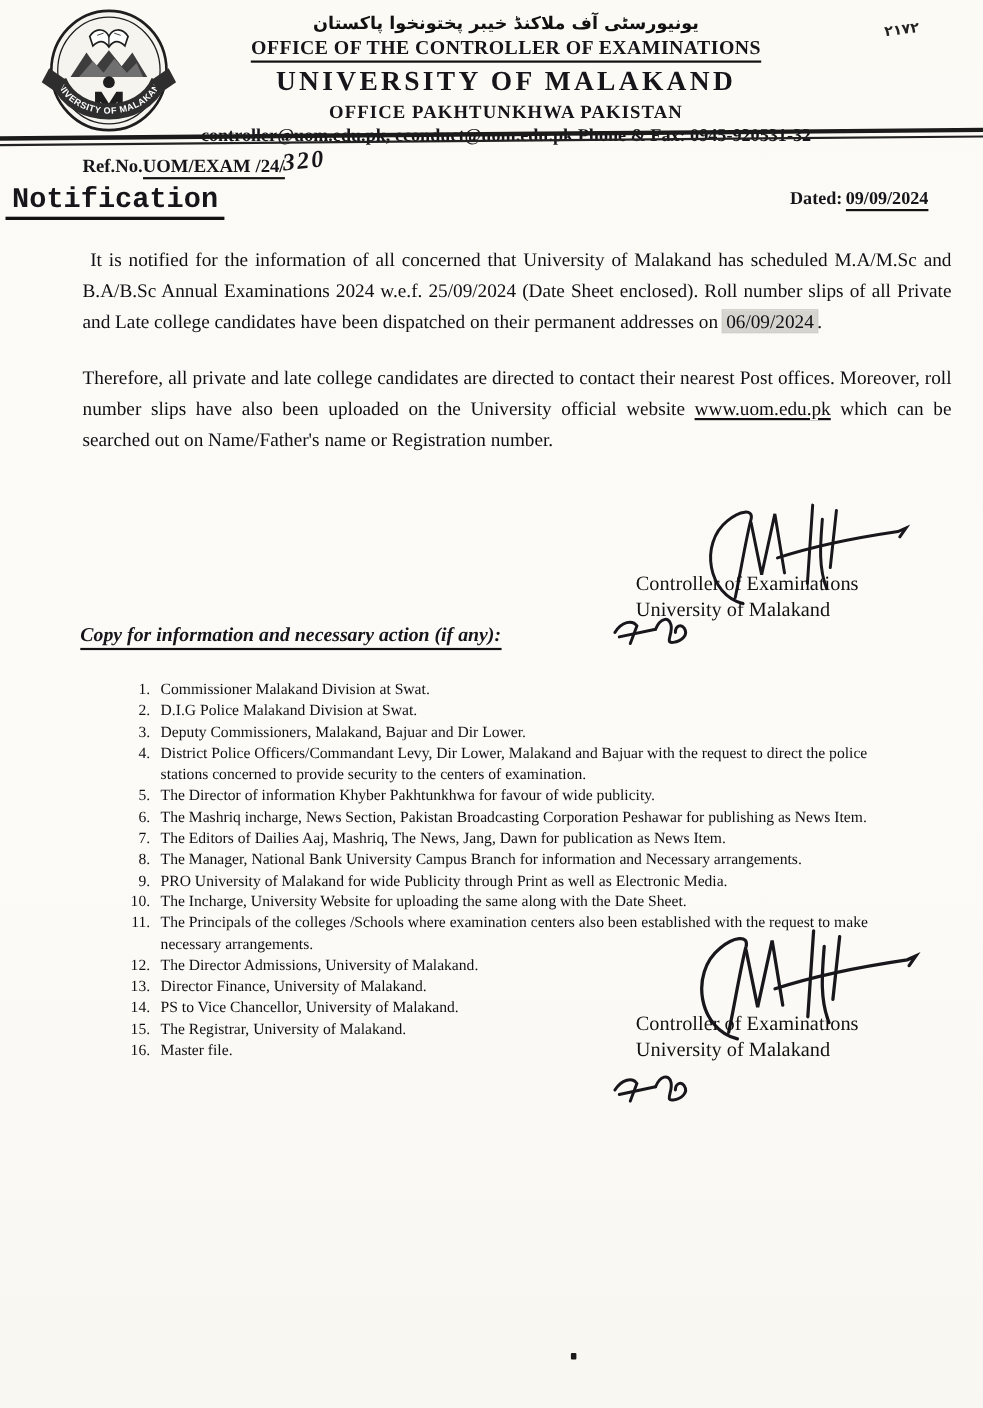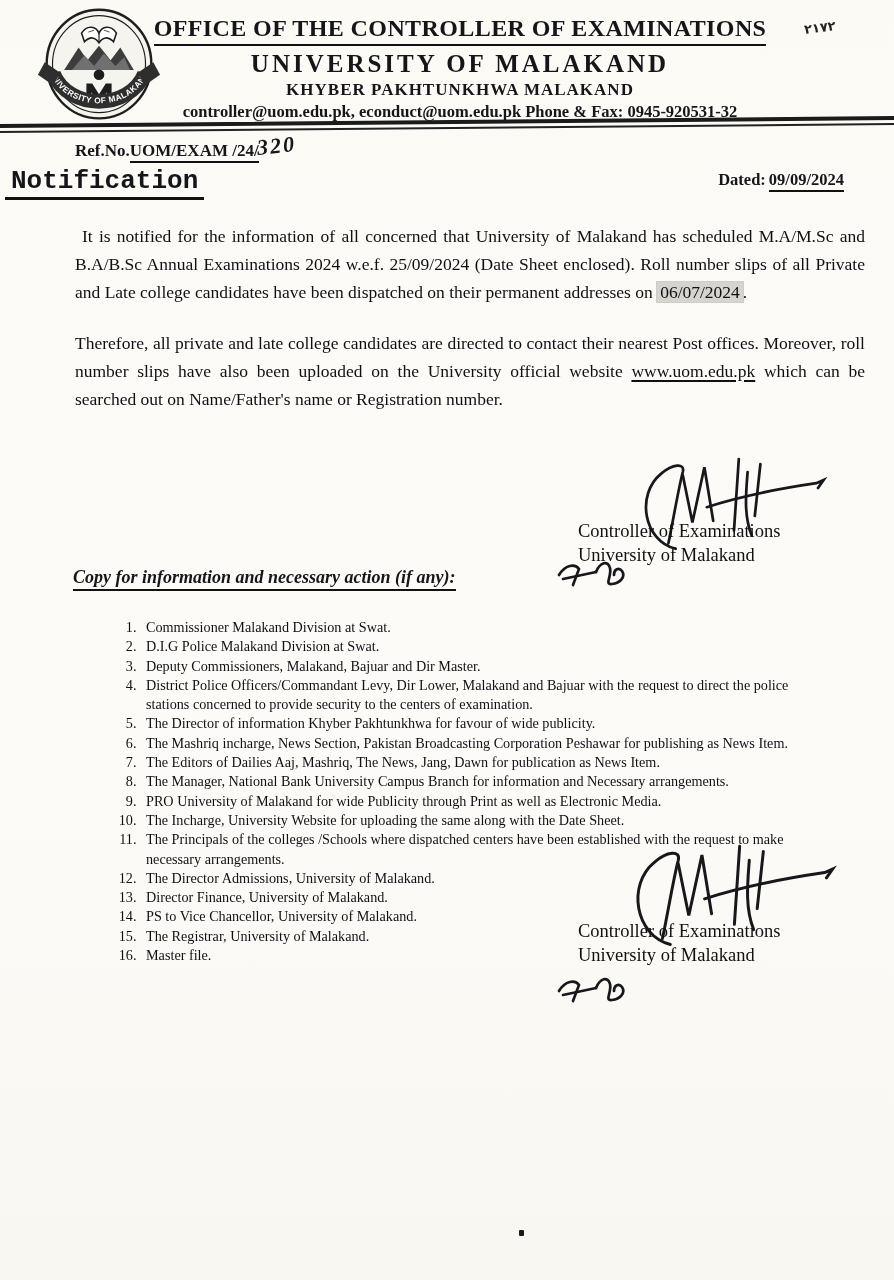--- a/index.html
+++ b/index.html
@@ -21,21 +21,21 @@
   .header-center {
     position: absolute; left: 130px; top: 12px; width: 660px;
     text-align: center; line-height: 1.15;
   }
   .urdu-line {
     font-family: "DejaVu Sans", sans-serif; direction: rtl;
     font-weight: bold; font-size: 16px; color: #111;
   }
   .office-line {
     display: inline-block; margin-top: 3px;
-    font-size: 24px; font-weight: bold; letter-spacing: 0.4px;
+    font-size: 18px; font-weight: bold; letter-spacing: 0.4px;
     border-bottom: 2.5px solid #111; padding-bottom: 1px;
   }
   .university-line {
     margin-top: 4px; font-size: 25px; font-weight: bold; letter-spacing: 3px;
   }
   .province-line { margin-top: 2px; font-size: 17px; font-weight: bold; letter-spacing: 1px; }
   .contact-line { margin-top: 3px; font-size: 16.5px; font-weight: bold; }
   .hw-topright {
     position: absolute; right: 58px; top: 20px;
     font-family: "DejaVu Sans", sans-serif; font-size: 13px; font-weight: bold;
@@ -138,23 +138,24 @@
     <path d="M28,72 C44,110 106,110 122,72" fill="none" stroke="#2e2e2e" stroke-width="15"></path>
     <path id="seal-arc" d="M26,74 C43,112 107,112 124,74" fill="none"></path>
     <text font-size="8.5" font-family="Liberation Sans, sans-serif" font-weight="bold" fill="#ffffff" letter-spacing="0.5" text-anchor="middle">
       <textPath href="#seal-arc" startOffset="50%">UNIVERSITY OF MALAKAND</textPath>
     </text>
     <path d="M19,60 L35,71 L28,84 L12,73 Z" fill="#2e2e2e"></path>
     <path d="M131,60 L115,71 L122,84 L138,73 Z" fill="#2e2e2e"></path>
   </svg>
 
   <div class="header-center">
+    <div class="urdu-line">یونیورسٹی آف ملاکنڈ خیبر پختونخوا پاکستان</div>
     <div><span class="office-line">OFFICE OF THE CONTROLLER OF EXAMINATIONS</span></div>
     <div class="university-line">UNIVERSITY OF MALAKAND</div>
-    <div class="province-line">KHYBER PAKHTUNKHWA MALAKAND</div>
+    <div class="province-line">OFFICE PAKHTUNKHWA PAKISTAN</div>
     <div class="contact-line">controller@uom.edu.pk, econduct@uom.edu.pk Phone &amp; Fax: 0945-920531-32</div>
   </div>
 
   <div class="hw-topright">۲۱۷۲</div>
 
   <div class="double-rule">
     <div class="r1"></div>
       <div class="r2"></div>
   </div>
 
@@ -164,21 +165,21 @@
     </span>
     <span class="dated">
       <span>Dated:</span><span class="dated-value">09/09/2024</span>
     </span>
   </div>
 
   <div class="doc-title">
     <span>Notification</span>
   </div>
 
-  <p class="para para-1"><span>It is notified for the information of all concerned that University of Malakand has scheduled M.A/M.Sc and B.A/B.Sc Annual Examinations 2024 w.e.f. 25/09/2024 (Date Sheet enclosed). Roll number slips of all Private and Late college candidates have been dispatched on their permanent addresses on </span><span class="hl">06/07/2024</span><span>.</span></p>
+  <p class="para para-1"><span>It is notified for the information of all concerned that University of Malakand has scheduled M.A/M.Sc and B.A/B.Sc Annual Examinations 2024 w.e.f. 25/09/2024 (Date Sheet enclosed). Roll number slips of all Private and Late college candidates have been dispatched on their permanent addresses on </span><span class="hl">06/09/2024</span><span>.</span></p>
 
   <p class="para para-2"><span>Therefore, all private and late college candidates are directed to contact their nearest Post offices. Moreover, roll number slips have also been uploaded on the University official website </span><span class="weblink">www.uom.edu.pk</span><span> which can be searched out on Name/Father's name or Registration number.</span></p>
 
 
   <div class="sig-block sig-1">
     <svg class="scrawl" viewBox="0 0 260 130">
         <use href="#sig-scrawl-art"></use>
       </svg>
     <div class="sig-lines">
       <div>Controller of Examinations</div>
@@ -188,29 +189,29 @@
         <use href="#sig-squiggle-art"></use>
       </svg>
   </div>
 
   <div class="cc-head">Copy for information and necessary action (if any):</div>
 
   <div class="cc-list">
     <ol>
       <li>Commissioner Malakand Division at Swat.</li>
       <li>D.I.G Police Malakand Division at Swat.</li>
-      <li>Deputy Commissioners, Malakand, Bajuar and Dir Master.</li>
+      <li>Deputy Commissioners, Malakand, Bajuar and Dir Lower.</li>
       <li>District Police Officers/Commandant Levy, Dir Lower, Malakand and Bajuar with the request to direct the police stations concerned to provide security to the centers of examination.</li>
       <li>The Director of information Khyber Pakhtunkhwa for favour of wide publicity.</li>
       <li>The Mashriq incharge, News Section, Pakistan Broadcasting Corporation Peshawar for publishing as News Item.</li>
       <li>The Editors of Dailies Aaj, Mashriq, The News, Jang, Dawn for publication as News Item.</li>
       <li>The Manager, National Bank University Campus Branch for information and Necessary arrangements.</li>
       <li>PRO University of Malakand for wide Publicity through Print as well as Electronic Media.</li>
       <li>The Incharge, University Website for uploading the same along with the Date Sheet.</li>
-      <li>The Principals of the colleges /Schools where dispatched centers have been established with the request to make necessary arrangements.</li>
+      <li>The Principals of the colleges /Schools where examination centers also been established with the request to make necessary arrangements.</li>
       <li>The Director Admissions, University of Malakand.</li>
       <li>Director Finance, University of Malakand.</li>
       <li>PS to Vice Chancellor, University of Malakand.</li>
       <li>The Registrar, University of Malakand.</li>
       <li>Master file.</li>
     </ol>
   </div>
 
   <div class="sig-block sig-2">
     <svg class="scrawl" viewBox="0 0 260 130">

